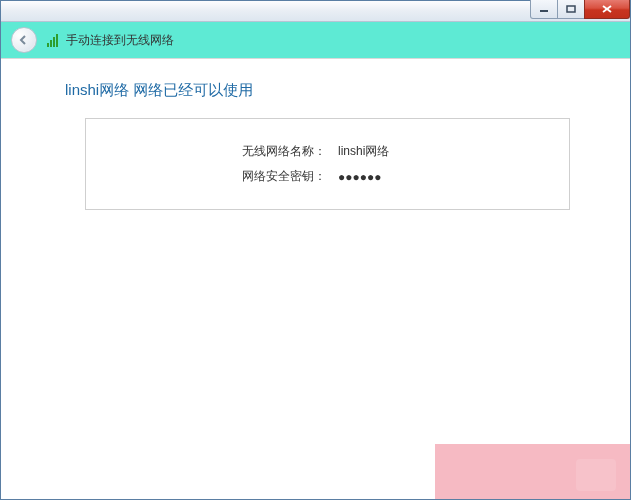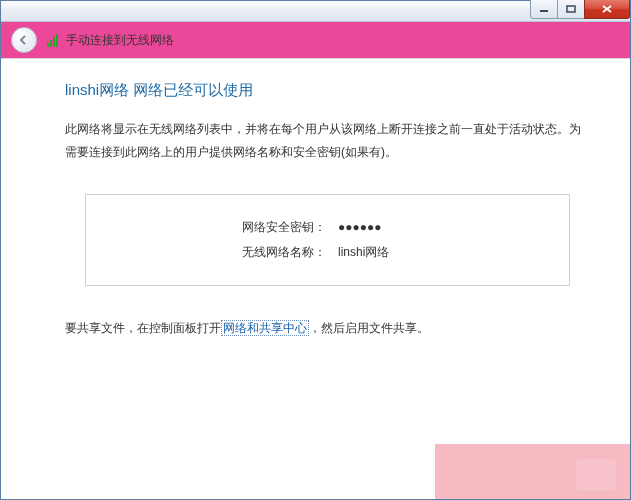--- a/index.html
+++ b/index.html
@@ -53,21 +53,21 @@
     border-bottom-right-radius: 3px;
   }
   .win-btn svg { display:block; }
 
   .header-row {
     display: flex;
     align-items: center;
     height: 36px;
     padding: 0 10px;
     border-bottom: 1px solid #d9d9d9;
-    background: #ec4899;
+    background: #5eead4;
   }
   .back-btn {
     width: 24px;
     height: 24px;
     border-radius: 50%;
     border: 1px solid #b8c3cf;
     background: radial-gradient(circle at 30% 30%, #ffffff, #e8edf3 60%, #d6dee7);
     display: flex;
     align-items: center;
     justify-content: center;
@@ -196,32 +196,28 @@
       <span></span>
         <span></span>
         <span></span>
         <span></span>
     </div>
     <div class="header-title">手动连接到无线网络</div>
   </div>
 
   <div class="content">
     <div class="heading">linshi网络 网络已经可以使用</div>
-    <div class="desc">此网络将显示在无线网络列表中，并将在每个用户从该网络上断开连接之前一直处于活动状态。为需要连接到此网络上的用户提供网络名称和安全密钥(如果有)。</div>
 
     <div class="info-box">
+      <div class="info-row">
+        <div class="info-label">无线网络名称：</div>
+        <div class="info-value">linshi网络</div>
+      </div>
       <div class="info-row">
         <div class="info-label">网络安全密钥：</div>
         <div class="info-value">●●●●●●</div>
       </div>
-      <div class="info-row">
-        <div class="info-label">无线网络名称：</div>
-        <div class="info-value">linshi网络</div>
-      </div>
-    </div>
-
-    <div class="share-line">
-      <span>要共享文件，在控制面板打开</span><a href="#">网络和共享中心</a><span>，然后启用文件共享。</span>
-    </div>
+    </div>
+
   </div>
 
   <div class="pink-overlay"></div>
 </div>
 
 </body></html>

